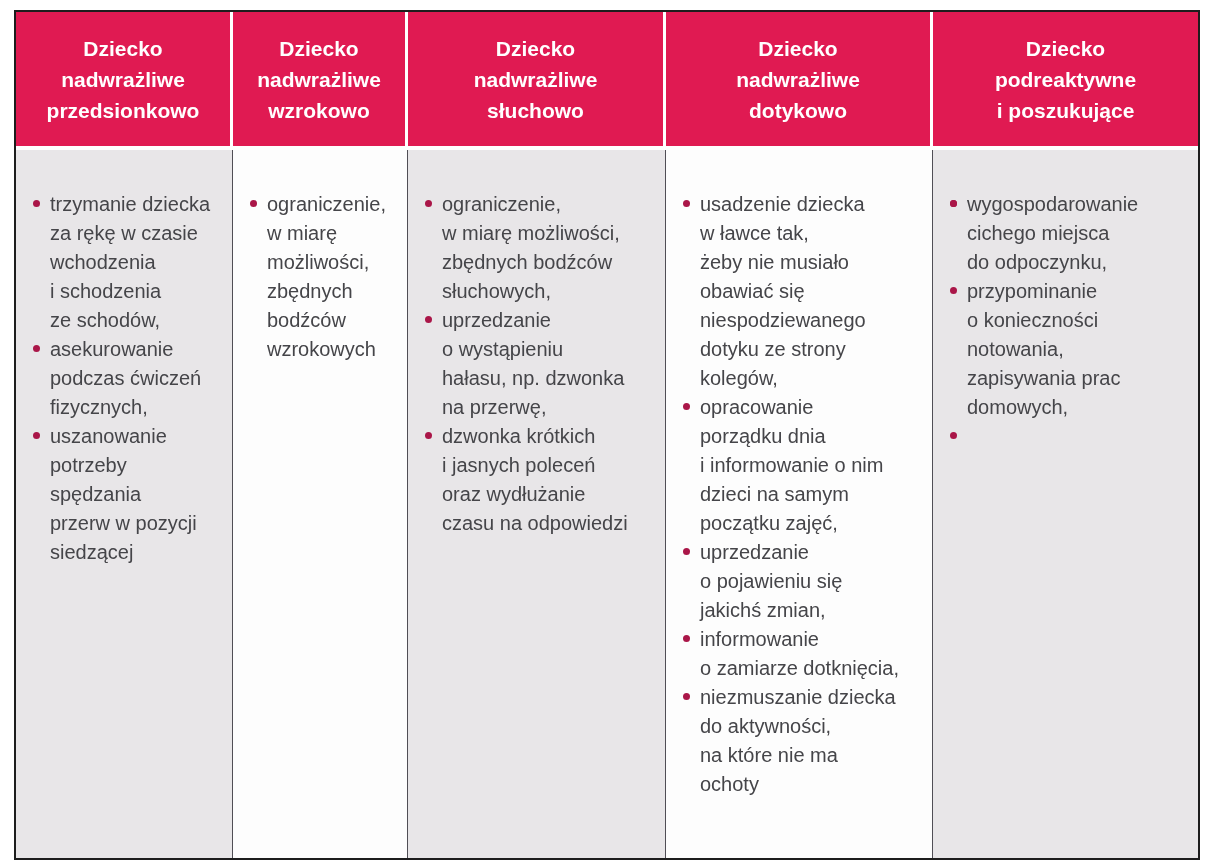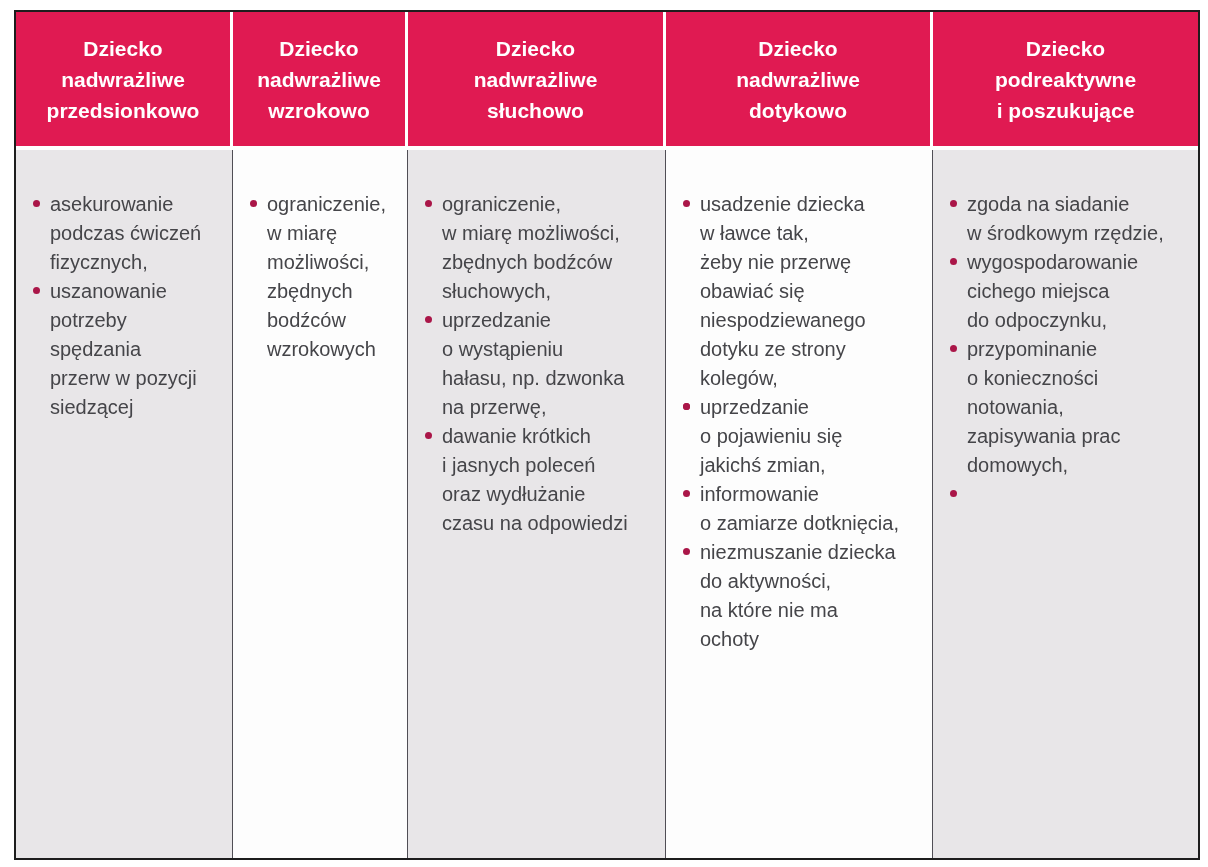--- a/index.html
+++ b/index.html
@@ -109,20 +109,25 @@
 dotykowo</div>
       <div class="th w5">Dziecko
 podreaktywne
 i poszukujące</div>
     </div>
 
     <div class="body-row">
       <div class="td w1">
         <ul class="items">
 
+            <li class="item"><span class="dot"></span><span class="txt">trzymanie dziecka
+za rękę w czasie
+wchodzenia
+i schodzenia
+ze schodów,</span></li>
 
             <li class="item"><span class="dot"></span><span class="txt">asekurowanie
 podczas ćwiczeń
 fizycznych,</span></li>
 
             <li class="item"><span class="dot"></span><span class="txt">uszanowanie
 potrzeby
 spędzania
 przerw w pozycji
 siedzącej</span></li>
@@ -146,57 +151,60 @@
 w miarę możliwości,
 zbędnych bodźców
 słuchowych,</span></li>
 
 
             <li class="item"><span class="dot"></span><span class="txt">uprzedzanie
 o wystąpieniu
 hałasu, np. dzwonka
 na przerwę,</span></li>
 
-            <li class="item"><span class="dot"></span><span class="txt">dawanie krótkich
+            <li class="item"><span class="dot"></span><span class="txt">dzwonka krótkich
 i jasnych poleceń
 oraz wydłużanie
 czasu na odpowiedzi</span></li>
           </ul>
       </div>
       <div class="td w4">
         <ul class="items">
 
             <li class="item"><span class="dot"></span><span class="txt">usadzenie dziecka
 w ławce tak,
-żeby nie przerwę
+żeby nie musiało
 obawiać się
 niespodziewanego
 dotyku ze strony
 kolegów,</span></li>
 
-            <li class="item"><span class="dot"></span></li>
+            <li class="item"><span class="dot"></span><span class="txt">opracowanie
+porządku dnia
+i informowanie o nim
+dzieci na samym
+początku zajęć,</span></li>
 
             <li class="item"><span class="dot"></span><span class="txt">uprzedzanie
 o pojawieniu się
 jakichś zmian,</span></li>
 
             <li class="item"><span class="dot"></span><span class="txt">informowanie
 o zamiarze dotknięcia,</span></li>
 
             <li class="item"><span class="dot"></span><span class="txt">niezmuszanie dziecka
 do aktywności,
 na które nie ma
 ochoty</span></li>
           </ul>
       </div>
       <div class="td w5">
         <ul class="items">
 
-            <li class="item"><span class="dot"></span><span class="txt">zgoda na siadanie
-w środkowym rzędzie,</span></li>
+            <li class="item"><span class="dot"></span></li>
 
 
             <li class="item"><span class="dot"></span><span class="txt">wygospodarowanie
 cichego miejsca
 do odpoczynku,</span></li>
 
             <li class="item"><span class="dot"></span><span class="txt">przypominanie
 o konieczności
 notowania,
 zapisywania prac

